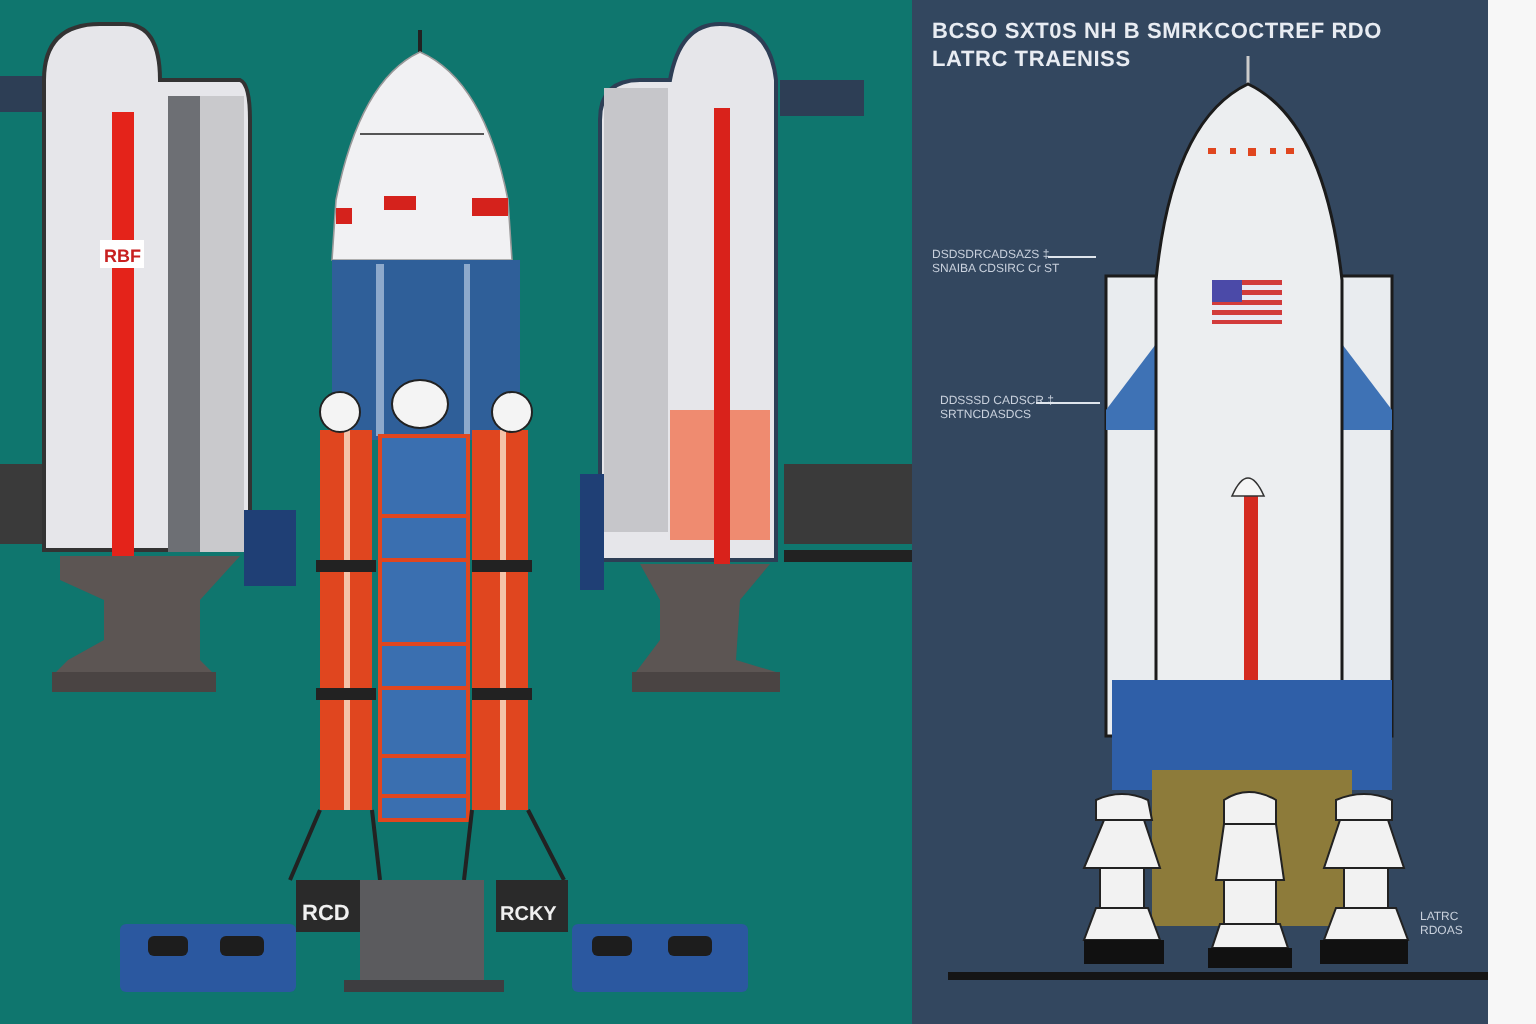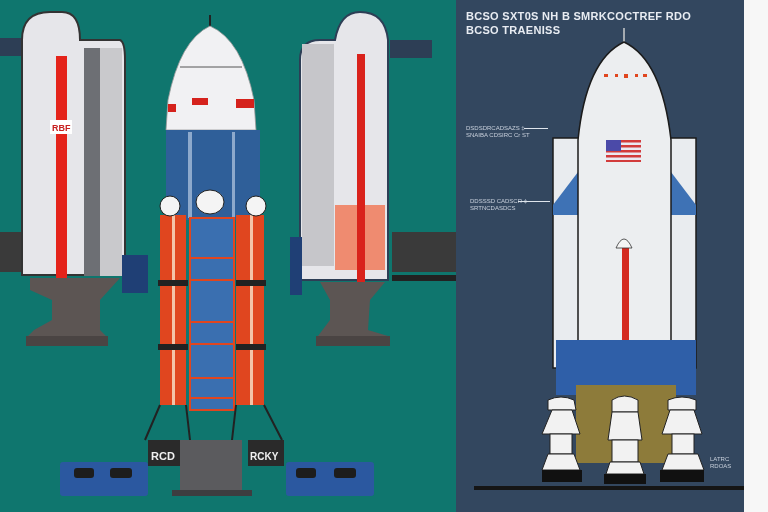--- a/index.html
+++ b/index.html
@@ -90,21 +90,21 @@
       <rect x="286" y="462" width="88" height="34" rx="3" fill="#2b58a0"></rect>
       <rect x="296" y="468" width="20" height="10" rx="3" fill="#1d1d1d"></rect>
       <rect x="334" y="468" width="22" height="10" rx="3" fill="#1d1d1d"></rect>
     </g>
   </svg>
 </div>
 
 <div class="right">
   <div class="title">
     <div>BCSO SXT0S NH B SMRKCOCTREF RDO</div>
-    <div>BCSO TRAENISS</div>
+    <div>LATRC TRAENISS</div>
   </div>
 
   <div class="label" style="left:10px;top:125px;">
     <div>DSDSDRCADSAZS ‡</div>
     <div>SNAIBA CDSIRC Cr ST</div>
   </div>
   <div class="leader" style="left:68px;top:128px;width:24px;"></div>
 
   <div class="label" style="left:14px;top:198px;">
     <div>DDSSSD CADSCR ‡</div>

